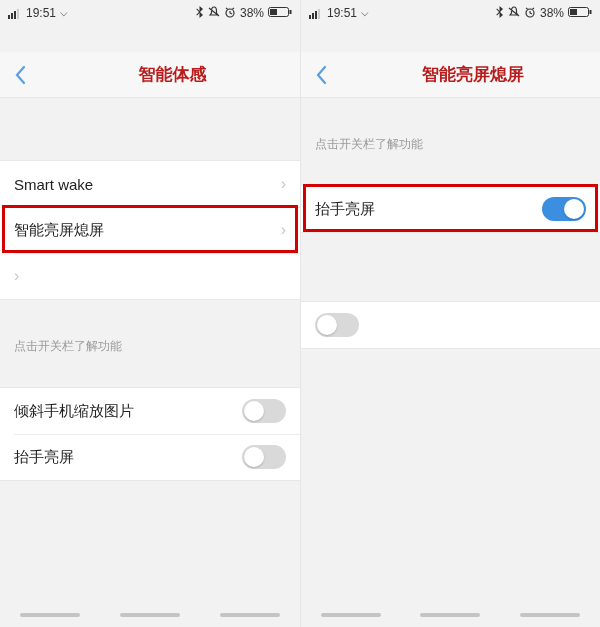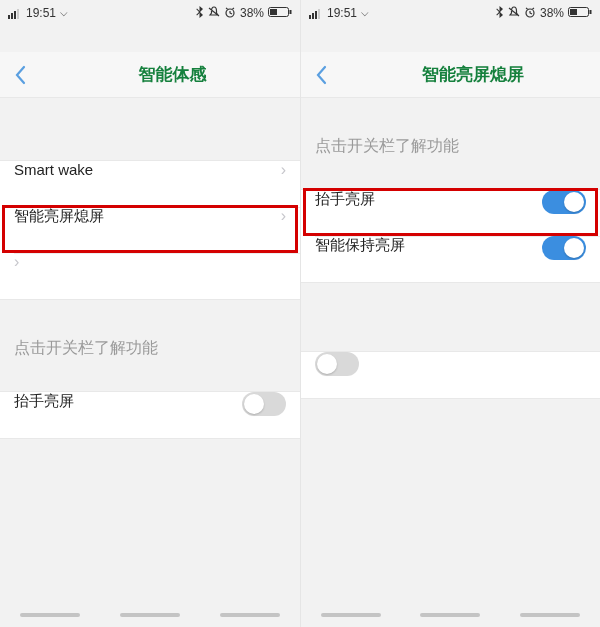--- a/index.html
+++ b/index.html
@@ -48,39 +48,39 @@
     align-items: center;
     justify-content: center;
     color: #5a9fe0;
   }
   .title {
     position: absolute;
     left: 14px; right: 0;
     text-align: center;
     font-size: 17px;
     font-weight: 600;
-    color: #15803d;
+    color: #b91c1c;
     pointer-events: none;
     margin-left: 31px;
   }
   .section-hint {
-    font-size: 16px;
+    font-size: 12px;
     color: #9a9a9a;
     padding: 12px 14px 6px;
   }
   .group {
     background: #fff;
     border-top: 1px solid #e8e8e8;
     border-bottom: 1px solid #e8e8e8;
   }
   .row {
     height: 46px;
     padding: 0 14px;
     display: flex;
-    align-items: flex-start;
+    align-items: center;
     font-size: 15px;
     color: #222;
     position: relative;
   }
   .row + .row::before {
     content: "";
     position: absolute;
     left: 14px; right: 0; top: 0;
     height: 1px;
     background: #ececec;
@@ -199,20 +199,26 @@
     <div class="row">
       <span class="chevron">›</span>
     </div>
     <div class="highlight" style="left:2px;top:44px;right:2px;height:48px"></div>
   </div>
 
   <div class="section-hint">点击开关栏了解功能</div>
 
   <div class="group">
     <div class="row">
+      <span class="label">倾斜手机缩放图片</span>
+      <span class="toggle">
+          <span class="knob"></span>
+        </span>
+    </div>
+    <div class="row">
       <span class="label">抬手亮屏</span>
       <span class="toggle">
           <span class="knob"></span>
         </span>
     </div>
   </div>
 
   <div class="filler"></div>
   <div class="navbar">
     <div class="nav-pill"></div>
@@ -274,26 +280,20 @@
 
   <div class="section-hint">点击开关栏了解功能</div>
 
   <div class="group" style="position:relative">
     <div class="row">
       <span class="label">抬手亮屏</span>
       <span class="toggle on">
           <span class="knob"></span>
         </span>
     </div>
-    <div class="row">
-      <span class="label">智能保持亮屏</span>
-      <span class="toggle on">
-          <span class="knob"></span>
-        </span>
-    </div>
     <div class="highlight" style="left:2px;top:-2px;right:2px;height:48px"></div>
   </div>
 
   <div style="height:16px"></div>
 
   <div class="group">
     <div class="row">
       <span class="toggle">
           <span class="knob"></span>
         </span>

